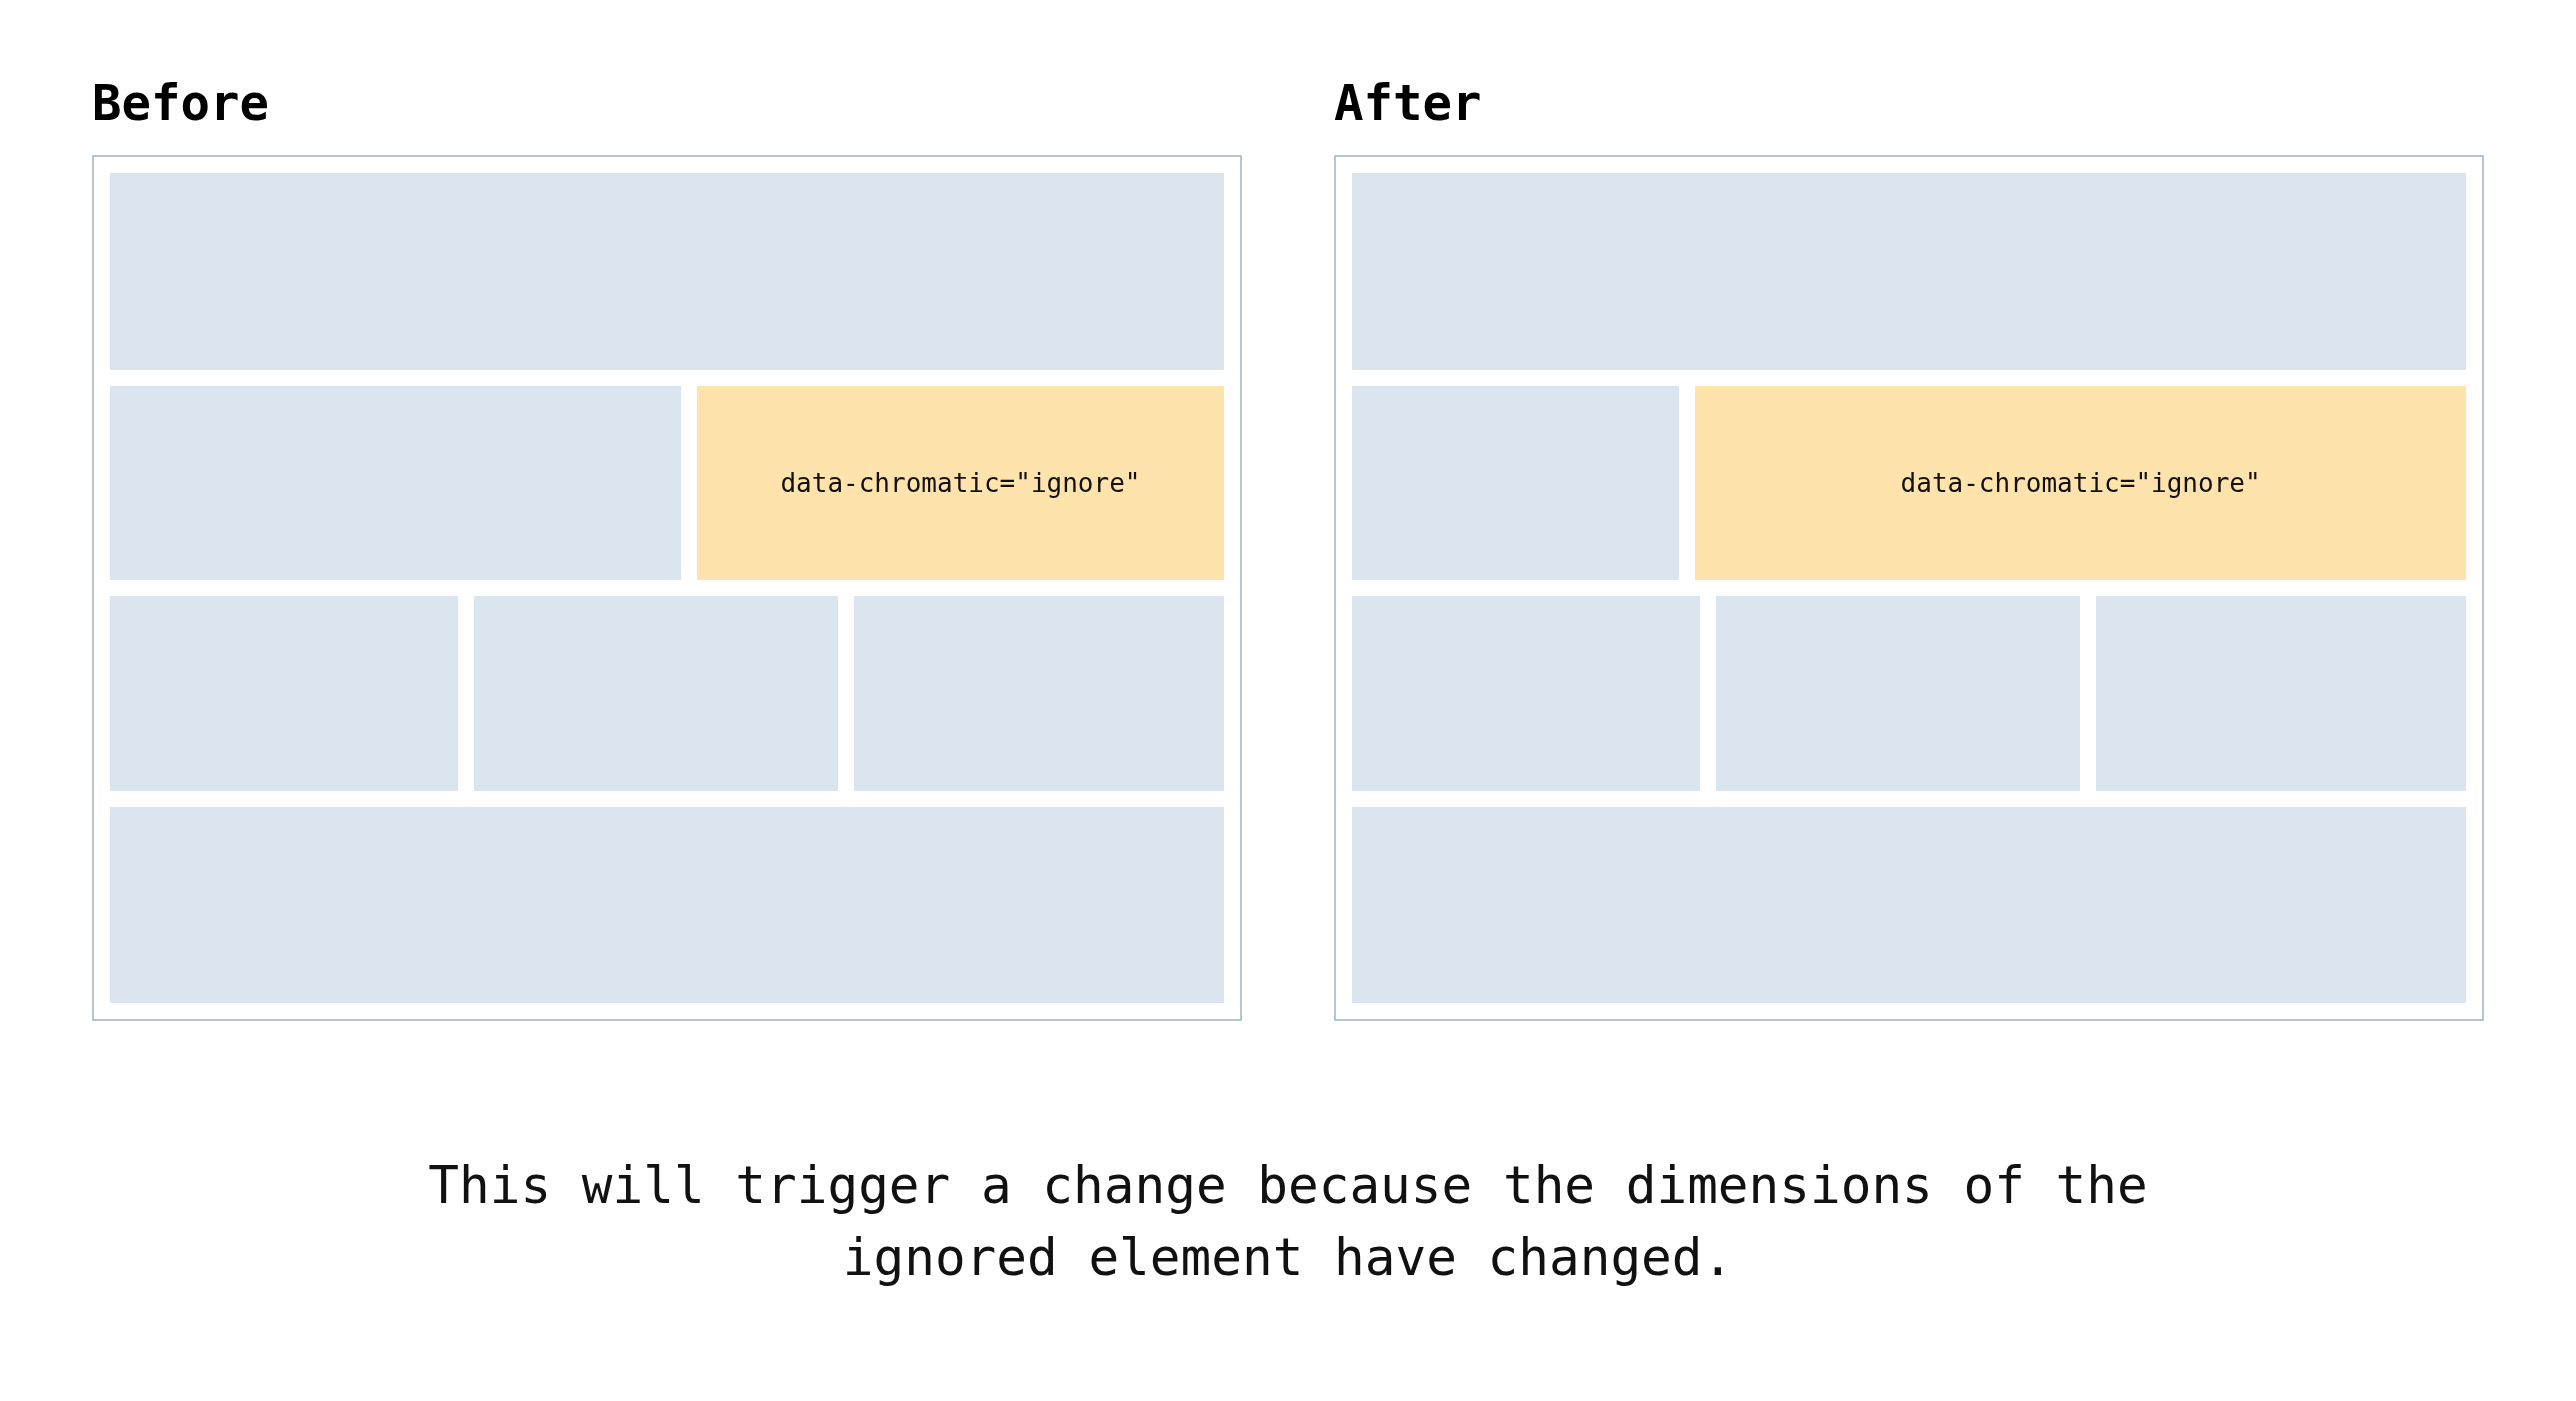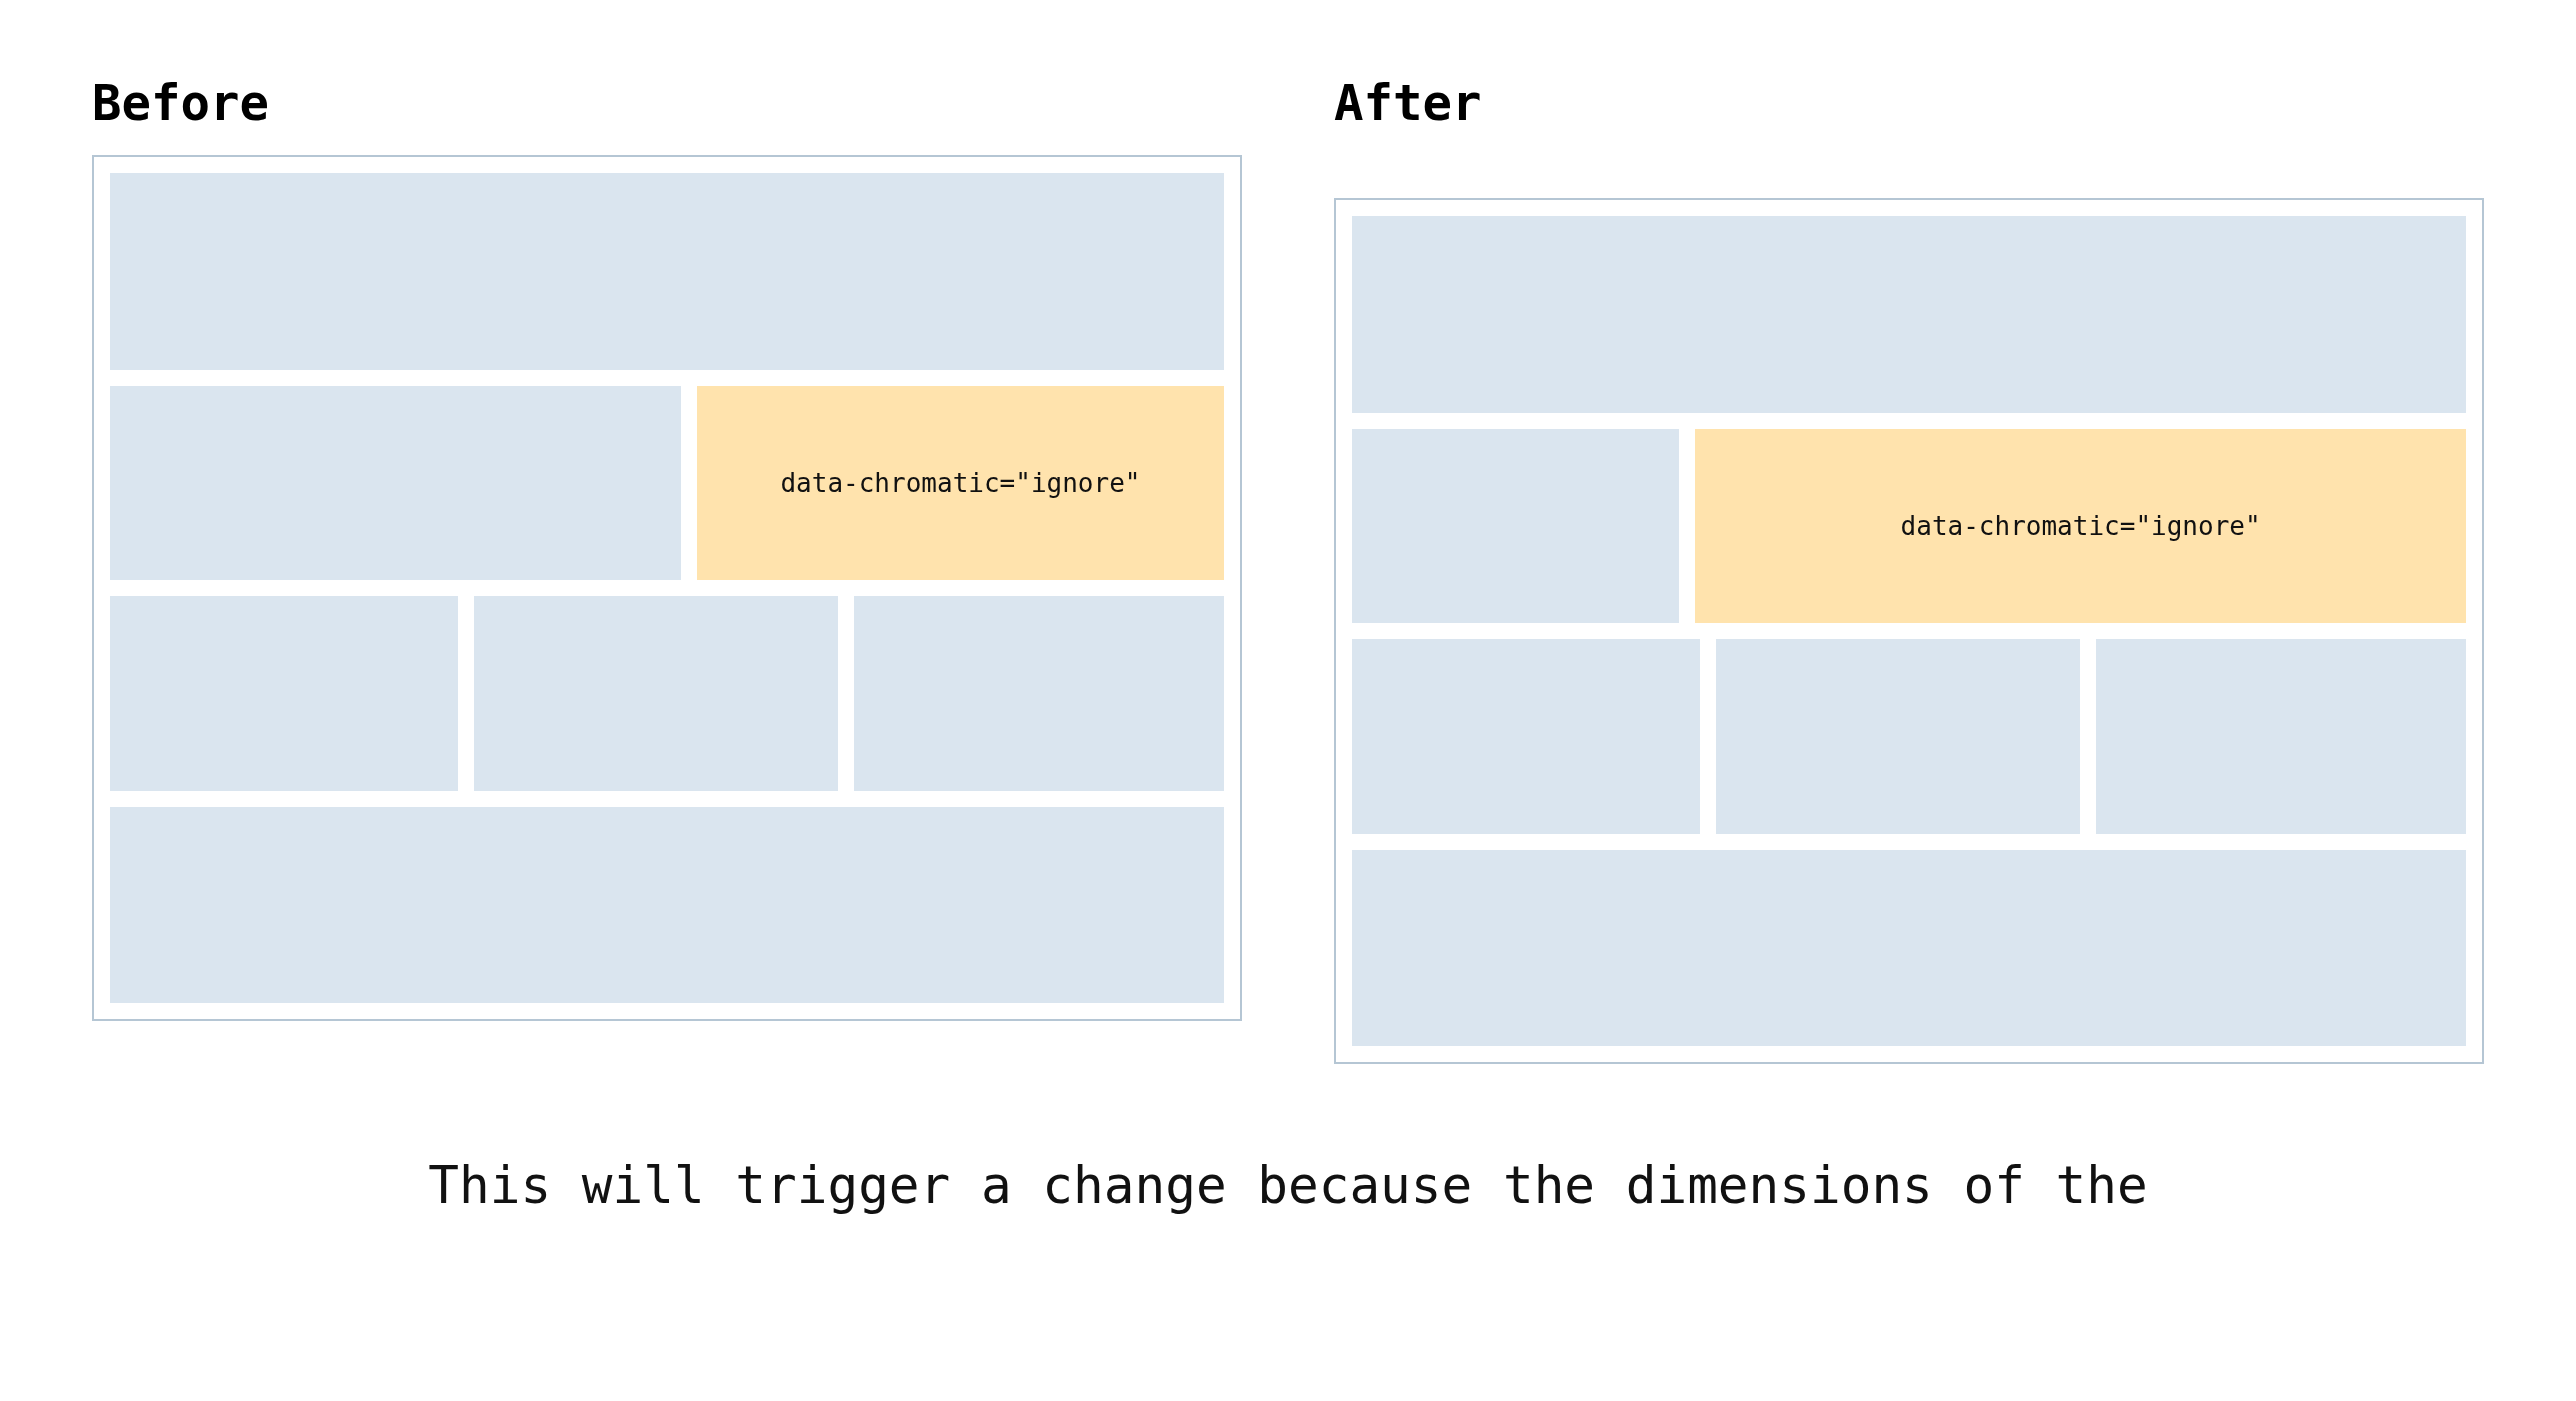--- a/index.html
+++ b/index.html
@@ -33,21 +33,21 @@
     justify-content: space-between;
     align-items: flex-start;
   }
 
   .column {
     display: flex;
     flex-direction: column;
     align-items: stretch;
   }
   .column.before { width: 1150px; }
-  .column.after  { width: 1150px; gap: 43px; }
+  .column.after  { width: 1150px; }
 
   .column-heading {
     font-family: "DejaVu Sans Mono", monospace;
     font-weight: bold;
     font-size: 49px;
     line-height: 1;
     color: #000000;
     letter-spacing: 0px;
     margin: 0 0 27px 0;
     padding: 0;
@@ -196,16 +196,17 @@
           <div class="block full"></div>
         </div>
 
       </div>
     </div>
 
   </div>
 
   <div class="caption">
     <span class="caption-line">This will trigger a change because the dimensions of the</span>
+    <span class="caption-line">ignored element have changed.</span>
   </div>
 
 </div>
 
 
 </body></html>

